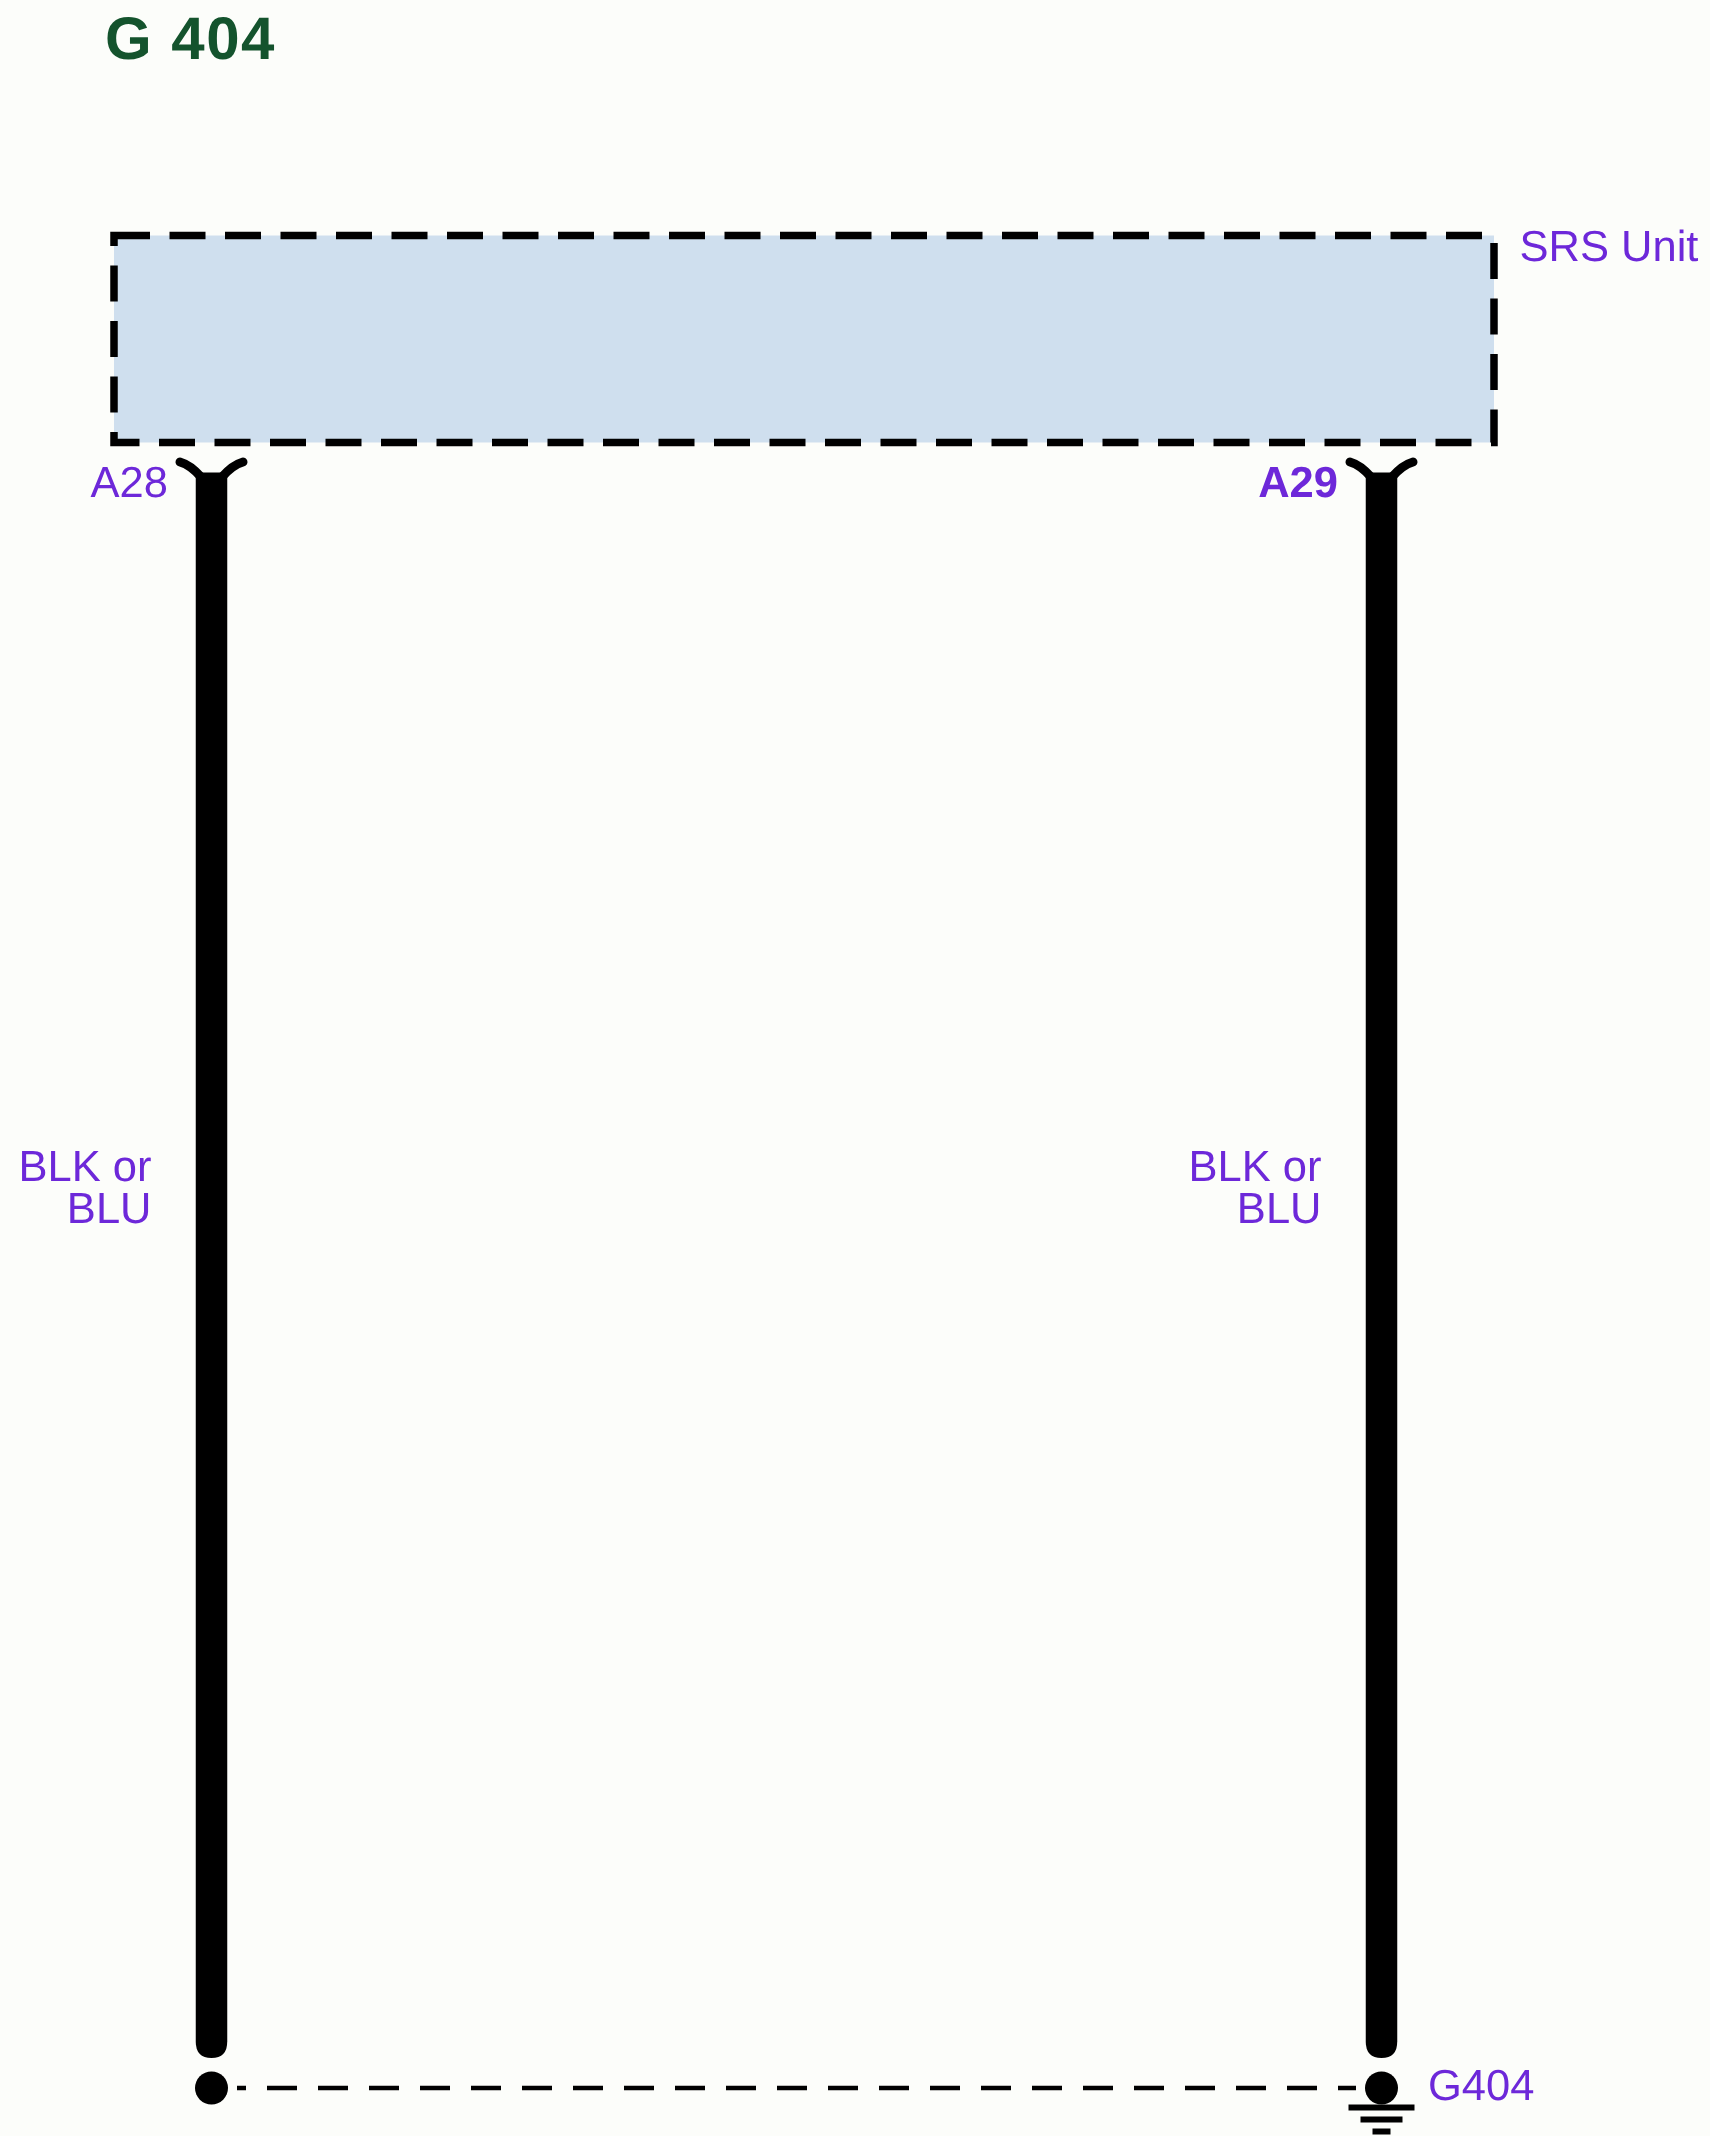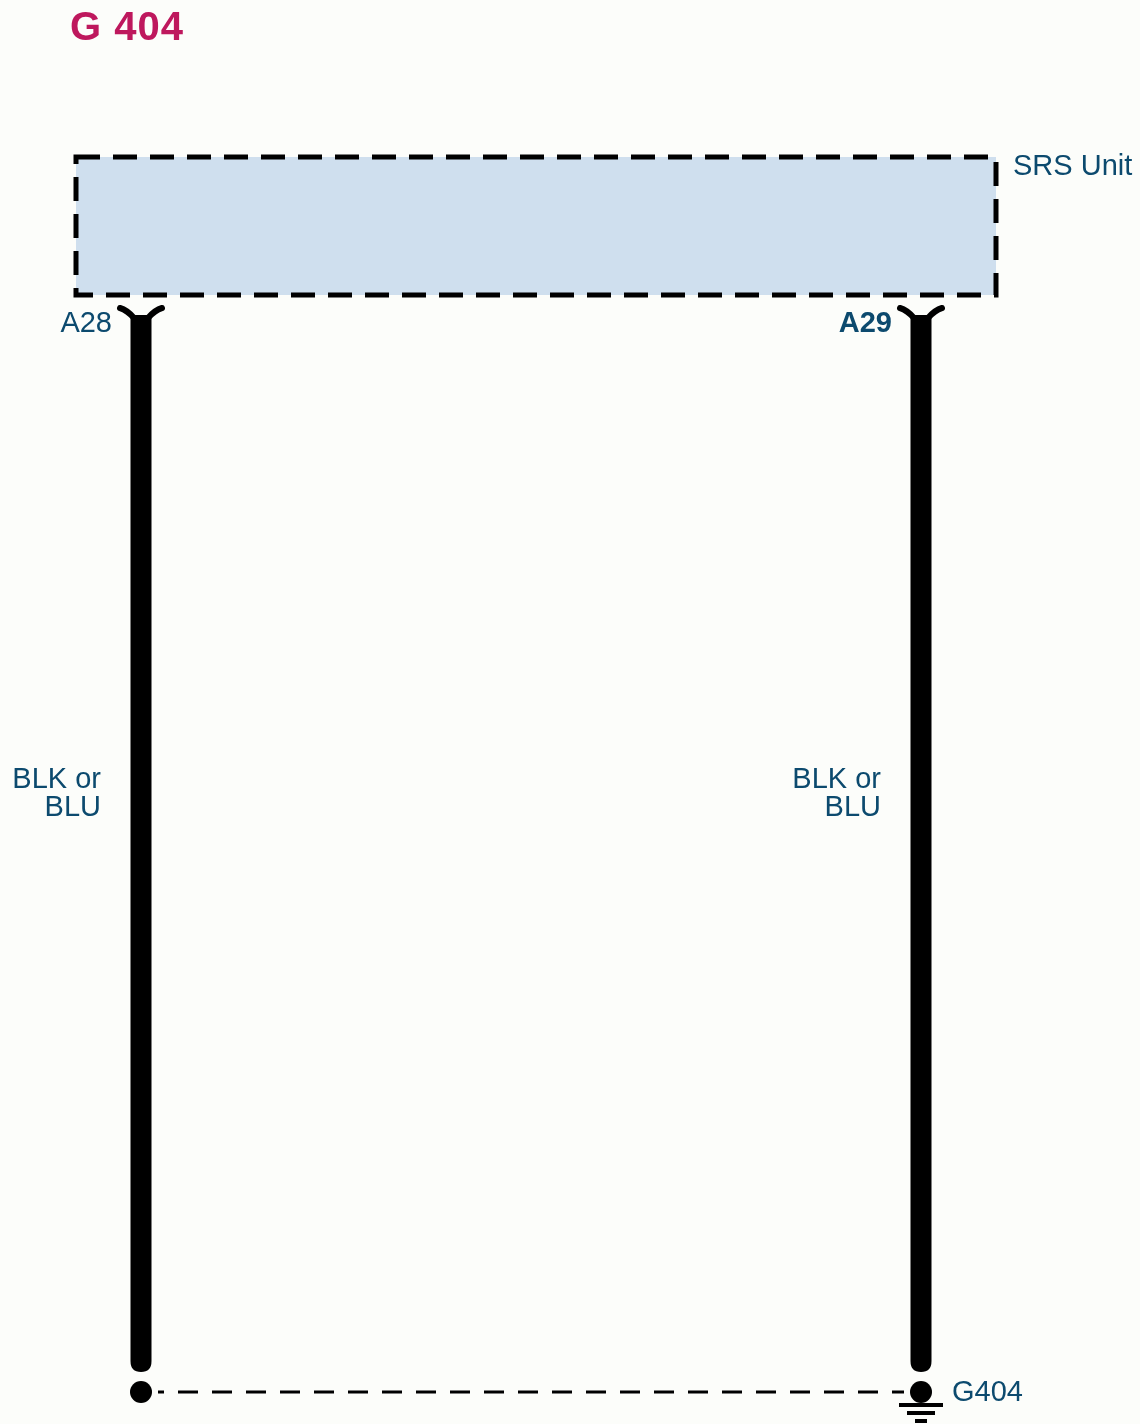--- a/index.html
+++ b/index.html
@@ -15,33 +15,33 @@
     background: #fcfdfa;
     overflow: hidden;
   }
   #diagram-svg {
     position: absolute;
     left: 0;
     top: 0;
   }
   .lbl {
     position: absolute;
-    color: #0c4a6e;
+    color: #6d28d9;
     font-size: 29px;
     line-height: 28px;
     white-space: pre-line;
   }
   .lbl.right { text-align: right; }
   #page-title {
     position: absolute;
     left: 70px;
     top: 4px;
     font-size: 40px;
     font-weight: bold;
-    color: #be185d;
+    color: #14532d;
     letter-spacing: 1px;
   }
   #srs-unit-label { left: 1013px; top: 151px; }
   #pin-label-a28  { left: 38px;  top: 308px; width: 74px; }
   #pin-label-a29  { left: 818px; top: 308px; width: 74px; font-weight: bold; }
   #wire-label-left  { left: 8px;   top: 764px; width: 93px; }
   #wire-label-right { left: 788px; top: 764px; width: 93px; }
   #ground-label { left: 952px; top: 1377px; }
 </style>
 </head>

